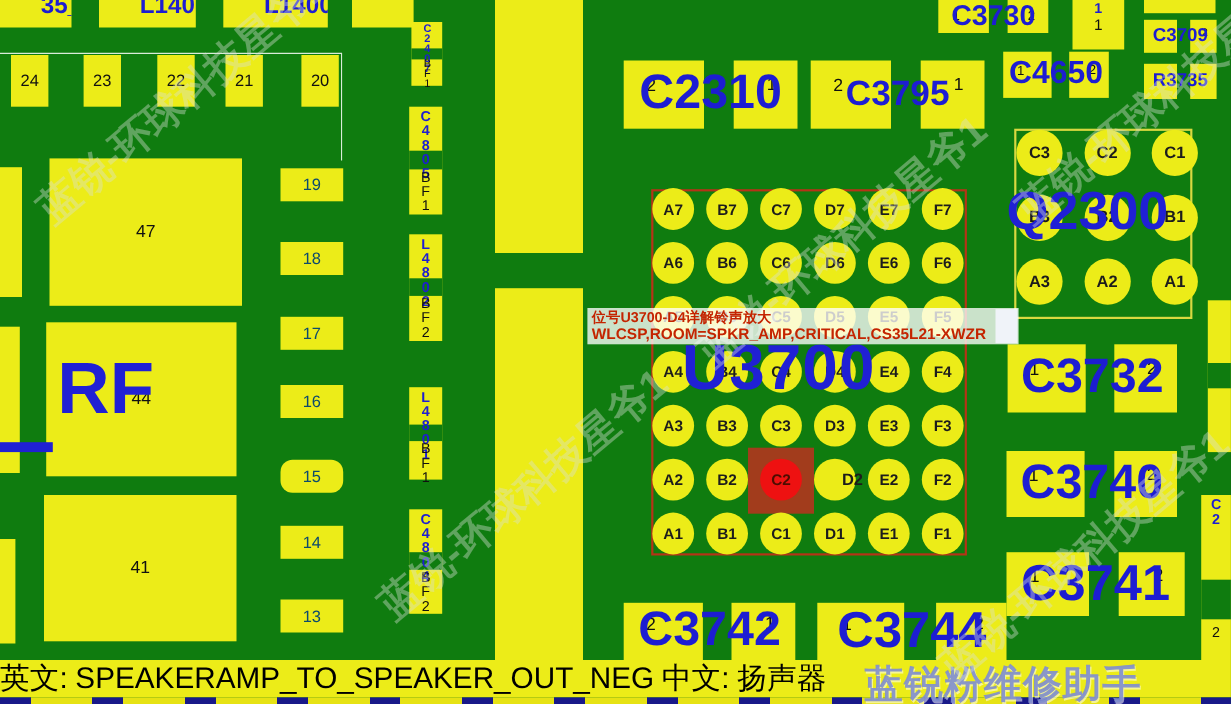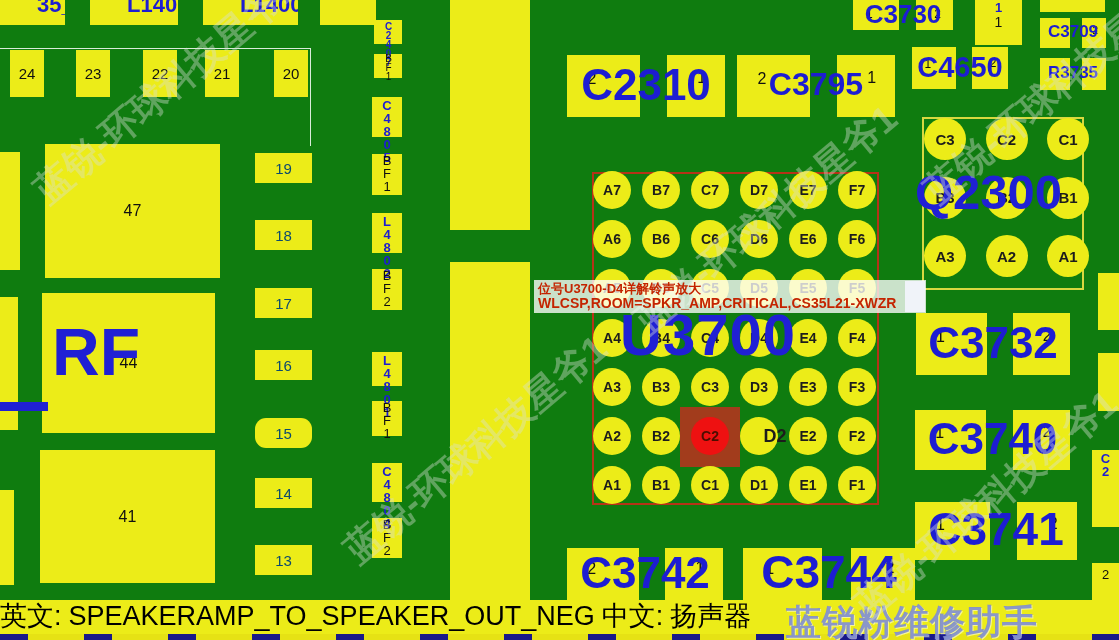--- a/index.html
+++ b/index.html
@@ -254,21 +254,21 @@
       <div class="bga-pin" style="left: 246px; top: 148.6px; width: 38px; height: 38px; font-size: 14px;">F4</div>
       <div class="bga-pin" style="left: 1px; top: 197.8px; width: 38px; height: 38px; font-size: 14px;">A3</div>
       <div class="bga-pin" style="left: 50px; top: 197.8px; width: 38px; height: 38px; font-size: 14px;">B3</div>
       <div class="bga-pin" style="left: 99px; top: 197.8px; width: 38px; height: 38px; font-size: 14px;">C3</div>
       <div class="bga-pin" style="left: 148px; top: 197.8px; width: 38px; height: 38px; font-size: 14px;">D3</div>
       <div class="bga-pin" style="left: 197px; top: 197.8px; width: 38px; height: 38px; font-size: 14px;">E3</div>
       <div class="bga-pin" style="left: 246px; top: 197.8px; width: 38px; height: 38px; font-size: 14px;">F3</div>
       <div class="bga-pin" style="left: 1px; top: 247px; width: 38px; height: 38px; font-size: 14px;">A2</div>
       <div class="bga-pin" style="left: 50px; top: 247px; width: 38px; height: 38px; font-size: 14px;">B2</div>
       <div class="bga-pin hl" style="left: 99px; top: 247px; width: 38px; height: 38px; font-size: 14px;">C2</div>
-      <div class="bga-pin" style="left: 148px; top: 247px; width: 38px; height: 38px; font-size: 18px; padding-left: 32px;">D2</div>
+      <div class="bga-pin" style="left: 148px; top: 247px; width: 38px; height: 38px; font-size: 15px; padding-left: 32px;">D2</div>
       <div class="bga-pin" style="left: 197px; top: 247px; width: 38px; height: 38px; font-size: 14px;">E2</div>
       <div class="bga-pin" style="left: 246px; top: 247px; width: 38px; height: 38px; font-size: 14px;">F2</div>
       <div class="bga-pin" style="left: 1px; top: 296.2px; width: 38px; height: 38px; font-size: 14px;">A1</div>
       <div class="bga-pin" style="left: 50px; top: 296.2px; width: 38px; height: 38px; font-size: 14px;">B1</div>
       <div class="bga-pin" style="left: 99px; top: 296.2px; width: 38px; height: 38px; font-size: 14px;">C1</div>
       <div class="bga-pin" style="left: 148px; top: 296.2px; width: 38px; height: 38px; font-size: 14px;">D1</div>
       <div class="bga-pin" style="left: 197px; top: 296.2px; width: 38px; height: 38px; font-size: 14px;">E1</div>
       <div class="bga-pin" style="left: 246px; top: 296.2px; width: 38px; height: 38px; font-size: 14px;">F1</div>
     </div>
     <div class="bga-grid" style="left: 924px; top: 117px; width: 162px; height: 173px;">

